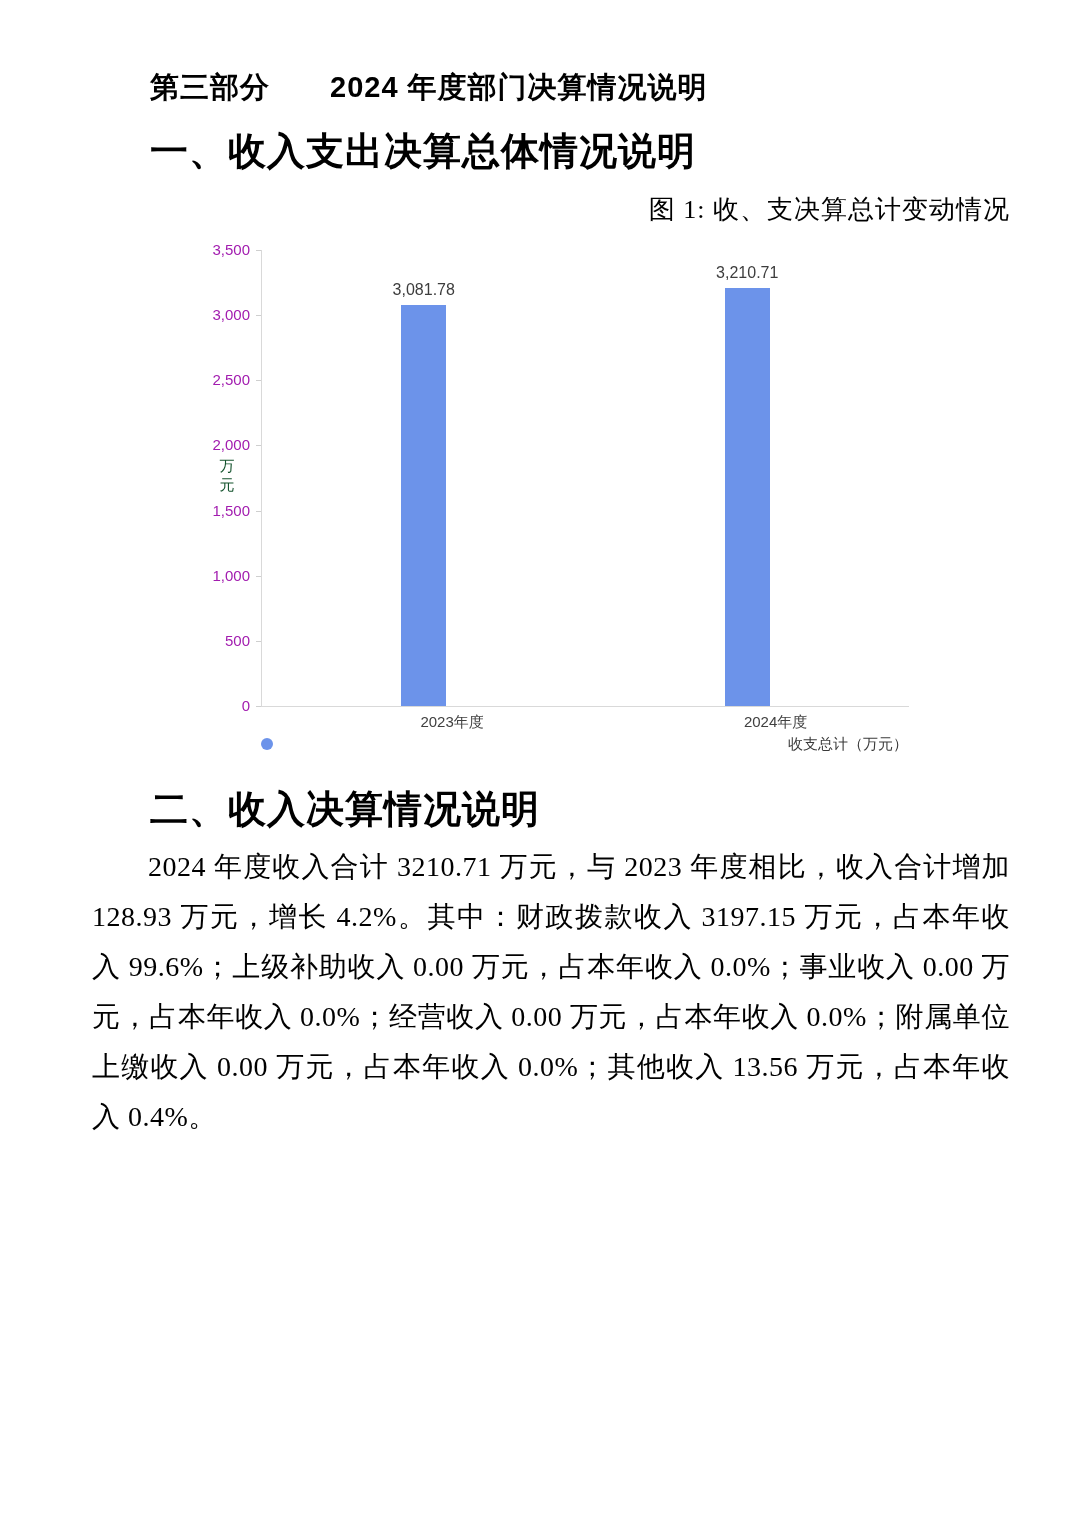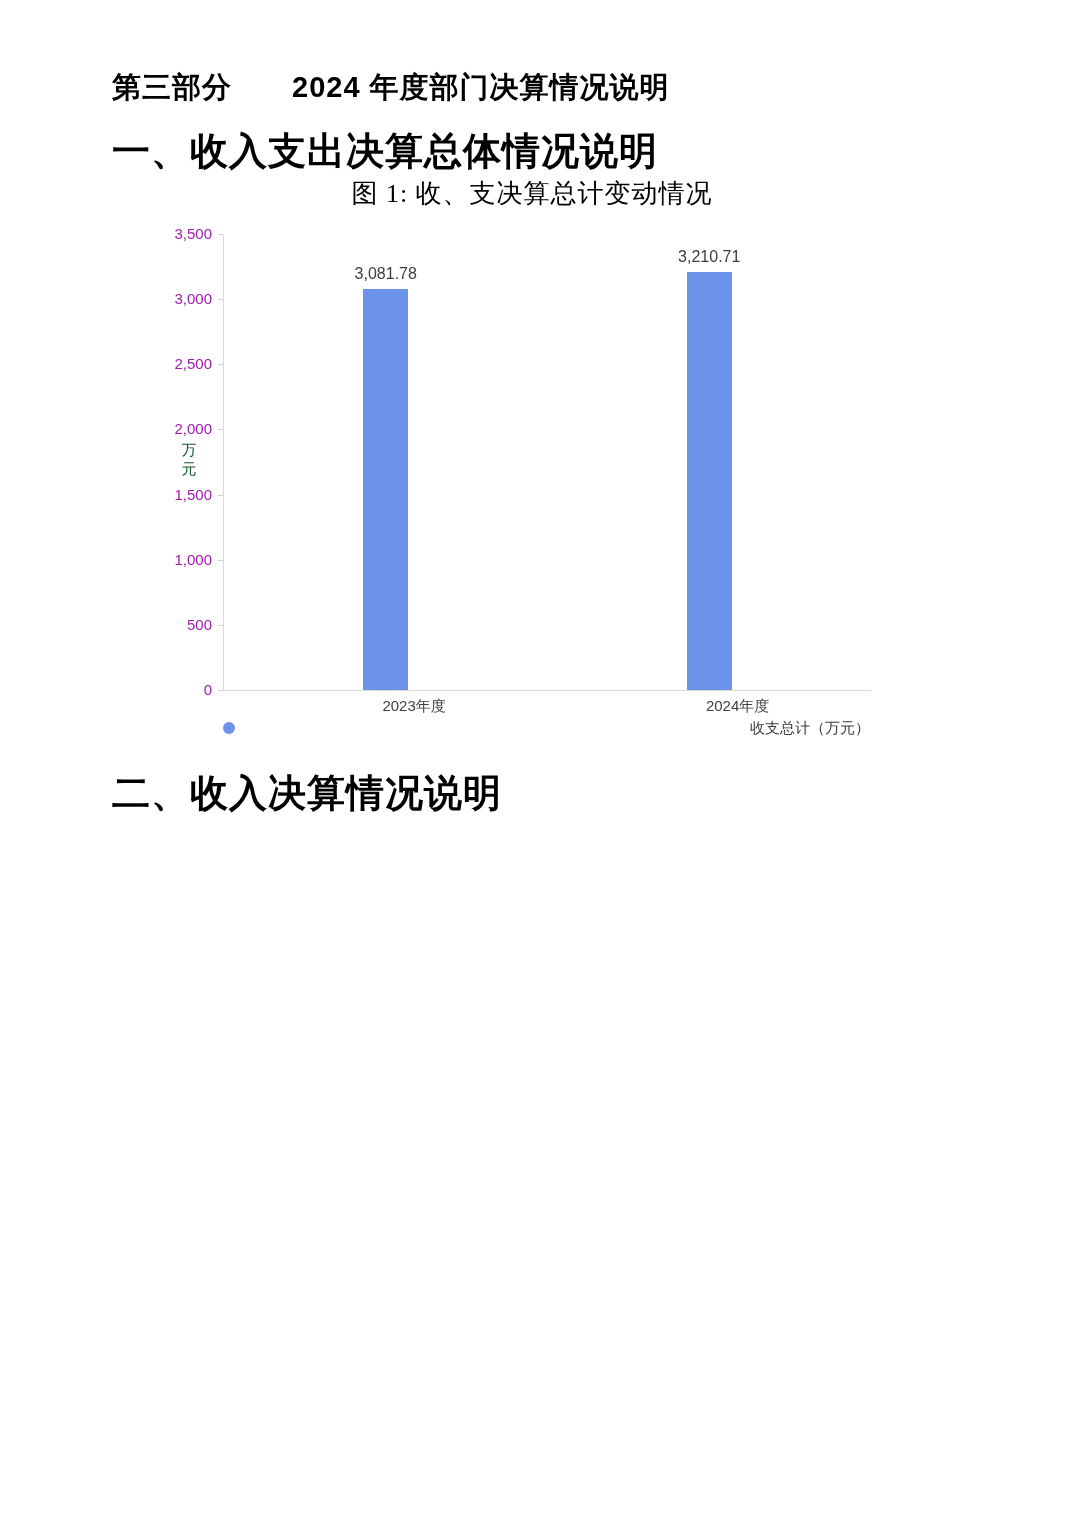--- a/index.html
+++ b/index.html
@@ -6,21 +6,21 @@
   .page {
     position: relative;
     width: 1074px;
     height: 1520px;
     margin: 0 auto;
     background: #ffffff;
     color: #000000;
     font-family: "Liberation Serif", "DejaVu Serif", serif;
     overflow: hidden;
     box-sizing: border-box;
-    padding: 66px 64px 0 54px;
+    padding: 66px 64px 0 92px;
     border-radius: 9px;
   }
   .part-title {
     margin: 0;
     padding-left: 58px;
     font-family: "Liberation Sans", "DejaVu Sans", sans-serif;
     font-weight: 700;
     font-size: 29px;
     line-height: 42px;
     letter-spacing: 1px;
@@ -37,24 +37,24 @@
   .body-para {
     margin: 12px 0 0 0;
     font-size: 28px;
     line-height: 50px;
     text-align: justify;
     text-justify: inter-character;
     text-indent: 2em;
     letter-spacing: 0.5px;
   }
   .fig-caption {
-    margin-top: 4px;
+    margin-top: 20px;
     font-size: 26px;
     line-height: 36px;
-    text-align: center;
+    text-align: right;
     letter-spacing: 1px;
   }
   
   .figure {
     position: relative;
     margin: 6px -64px 0 -64px; 
     height: 532px;
     font-family: "Liberation Sans", "DejaVu Sans", sans-serif;
   }
   .plot {
@@ -142,14 +142,15 @@
         <div class="x-axis-label" style="left: calc(75% - 60px);">2024年度</div>
       </div>
     <div class="legend">
       <span class="legend-marker"></span>
       <span class="legend-text">收支总计（万元）</span>
     </div>
   </div>
 
   <h2 class="sec-heading">二、收入决算情况说明</h2>
 
+  <p class="body-para">2024 年度收入合计 3210.71 万元，与 2023 年度相比，收入合计增加 128.93 万元，增长 4.2%。其中：财政拨款收入 3197.15 万元，占本年收入 99.6%；上级补助收入 0.00 万元，占本年收入 0.0%；事业收入 0.00 万元，占本年收入 0.0%；经营收入 0.00 万元，占本年收入 0.0%；附属单位上缴收入 0.00 万元，占本年收入 0.0%；其他收入 13.56 万元，占本年收入 0.4%。</p>
 
 </div>
 
 </body></html>

